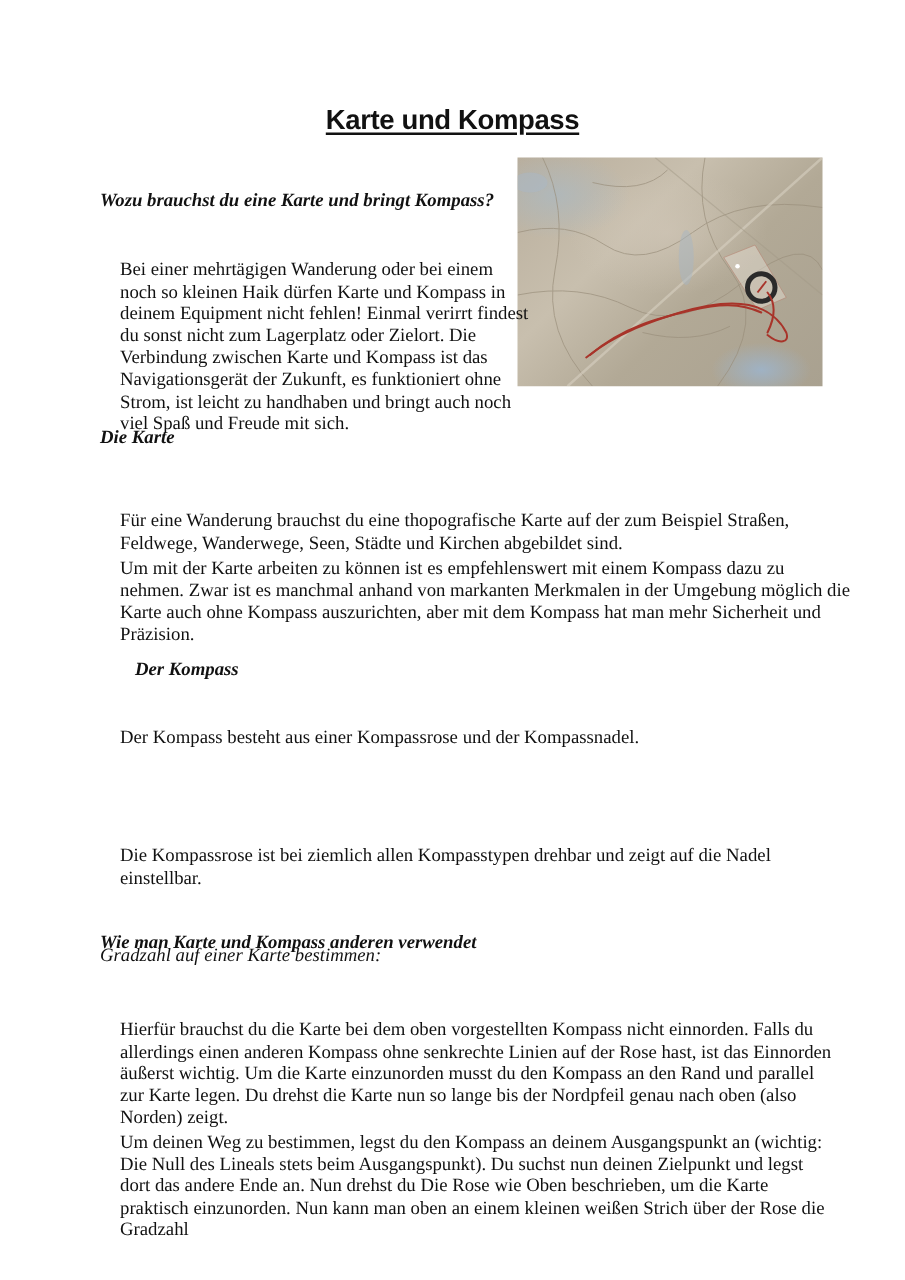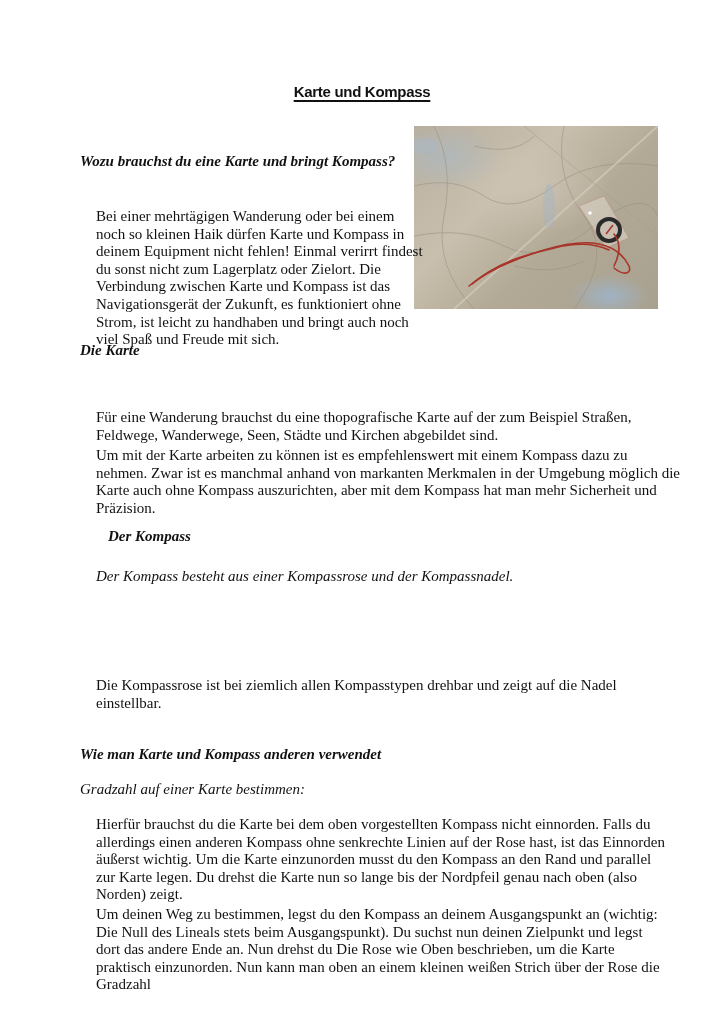--- a/index.html
+++ b/index.html
@@ -1,21 +1,21 @@
 <!DOCTYPE html>
 <html><head>
 <meta charset="utf-8">
 <style>
   html, body { margin: 0; padding: 0; background: #ffffff; }
   body { width: 724px; height: 1024px; position: relative; overflow: hidden; color: #111; }
   .page { position: absolute; left: 0; top: 0; width: 724px; height: 1024px; }
   .title {
     position: absolute; left: 0; width: 724px; top: 83px;
     text-align: center; font-family: "Liberation Sans", sans-serif;
-    font-weight: bold; font-size: 15px; letter-spacing: -0.3px;
+    font-weight: bold; font-size: 22px; letter-spacing: -0.3px;
   }
   .title span { text-decoration: underline; text-underline-offset: 3px; text-decoration-thickness: 1.5px; }
   .serif { font-family: "Liberation Serif", serif; font-size: 15px; line-height: 17.6px; }
   .heading { position: absolute; left: 80px; font-weight: bold; font-style: italic; }
   .sub { position: absolute; left: 80px; font-style: italic; }
   .para { position: absolute; left: 80px; margin: 16px; }
   .photo {
     position: absolute; left: 414px; top: 126px; width: 244px; height: 183px;
     overflow: hidden;
     background:
@@ -69,21 +69,21 @@
   </div>
 
   <div class="heading serif" style="top:153px;">Wozu brauchst du eine Karte und bringt Kompass?</div>
   <p class="para serif" style="top:192px; width:328px;">Bei einer mehrtägigen Wanderung oder bei einem noch so kleinen Haik dürfen Karte und Kompass in deinem Equipment nicht fehlen! Einmal verirrt findest du sonst nicht zum Lagerplatz oder Zielort. Die Verbindung zwischen Karte und Kompass ist das Navigationsgerät der Zukunft, es funktioniert ohne Strom, ist leicht zu handhaben und bringt auch noch viel Spaß und Freude mit sich.</p>
 
   <div class="heading serif" style="top:342px;">Die Karte</div>
   <p class="para serif" style="top:393px; width:580px;">Für eine Wanderung brauchst du eine thopografische Karte auf der zum Beispiel Straßen, Feldwege, Wanderwege, Seen, Städte und Kirchen abgebildet sind.</p>
   <p class="para serif" style="top:431px; width:585px;">Um mit der Karte arbeiten zu können ist es empfehlenswert mit einem Kompass dazu zu nehmen. Zwar ist es manchmal anhand von markanten Merkmalen in der Umgebung möglich die Karte auch ohne Kompass auszurichten, aber mit dem Kompass hat man mehr Sicherheit und Präzision.</p>
 
   <div class="heading serif" style="top:528px;margin-left:28px;">Der Kompass</div>
-  <p class="para serif" style="top:552px; width:580px;font-style:italic;">Der Kompass besteht aus einer Kompassrose und der Kompassnadel.</p>
+  <p class="para serif" style="top:566px; width:580px;">Der Kompass besteht aus einer Kompassrose und der Kompassnadel.</p>
   <p class="para serif" style="top:661px; width:530px;">Die Kompassrose ist bei ziemlich allen Kompasstypen drehbar und zeigt auf die Nadel einstellbar.</p>
 
   <div class="heading serif" style="top:746px;">Wie man Karte und Kompass anderen verwendet</div>
-  <div class="sub serif" style="top:781px;">Gradzahl auf einer Karte bestimmen:</div>
+  <div class="sub serif" style="top:757px;">Gradzahl auf einer Karte bestimmen:</div>
   <p class="para serif" style="top:800px; width:572px;">Hierfür brauchst du die Karte bei dem oben vorgestellten Kompass nicht einnorden. Falls du allerdings einen anderen Kompass ohne senkrechte Linien auf der Rose hast, ist das Einnorden äußerst wichtig. Um die Karte einzunorden musst du den Kompass an den Rand und parallel zur Karte legen. Du drehst die Karte nun so lange bis der Nordpfeil genau nach oben (also Norden) zeigt.</p>
   <p class="para serif" style="top:890px; width:568px;">Um deinen Weg zu bestimmen, legst du den Kompass an deinem Ausgangspunkt an (wichtig: Die Null des Lineals stets beim Ausgangspunkt). Du suchst nun deinen Zielpunkt und legst dort das andere Ende an. Nun drehst du Die Rose wie Oben beschrieben, um die Karte praktisch einzunorden. Nun kann man oben an einem kleinen weißen Strich über der Rose die Gradzahl</p>
 
 </div>
 
 </body></html>

